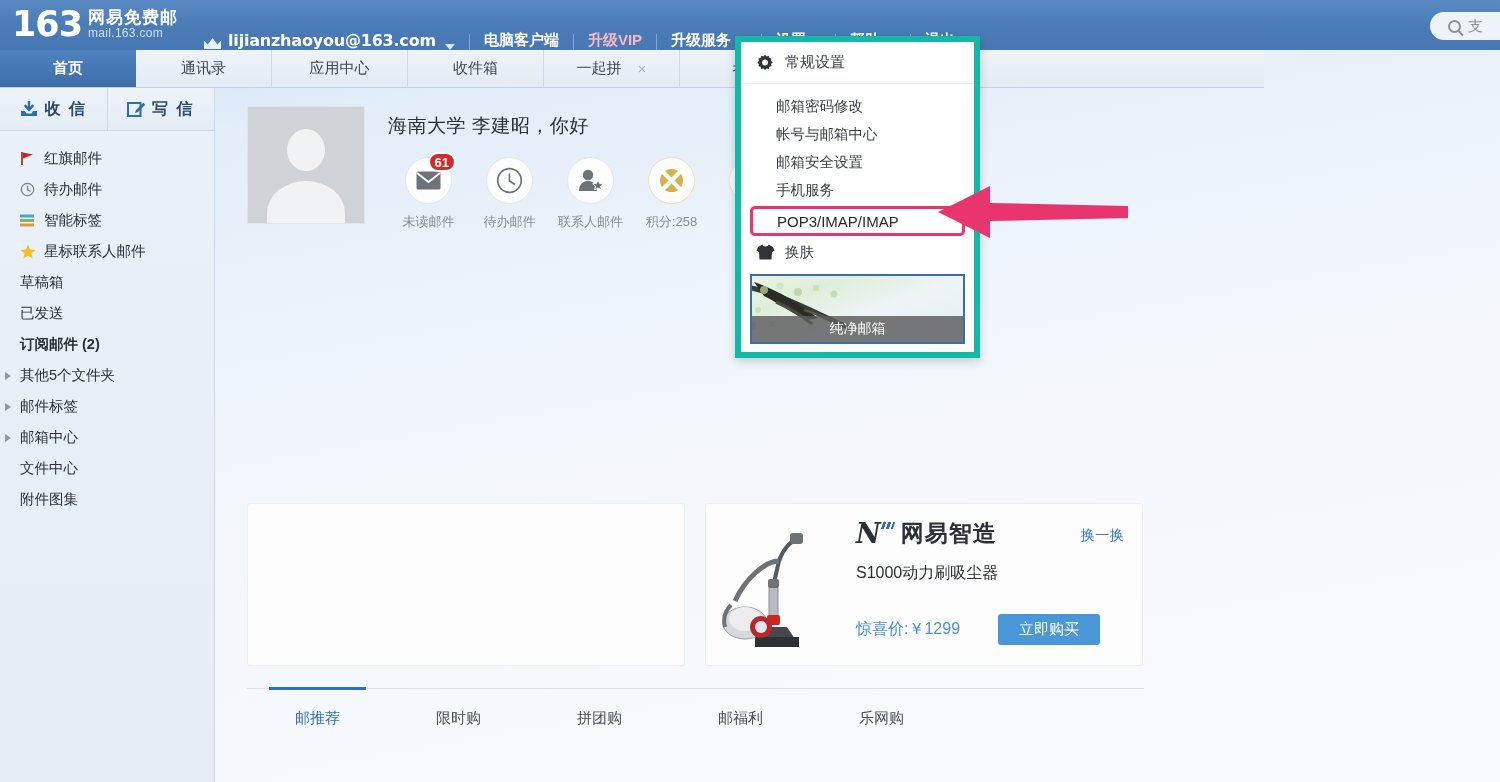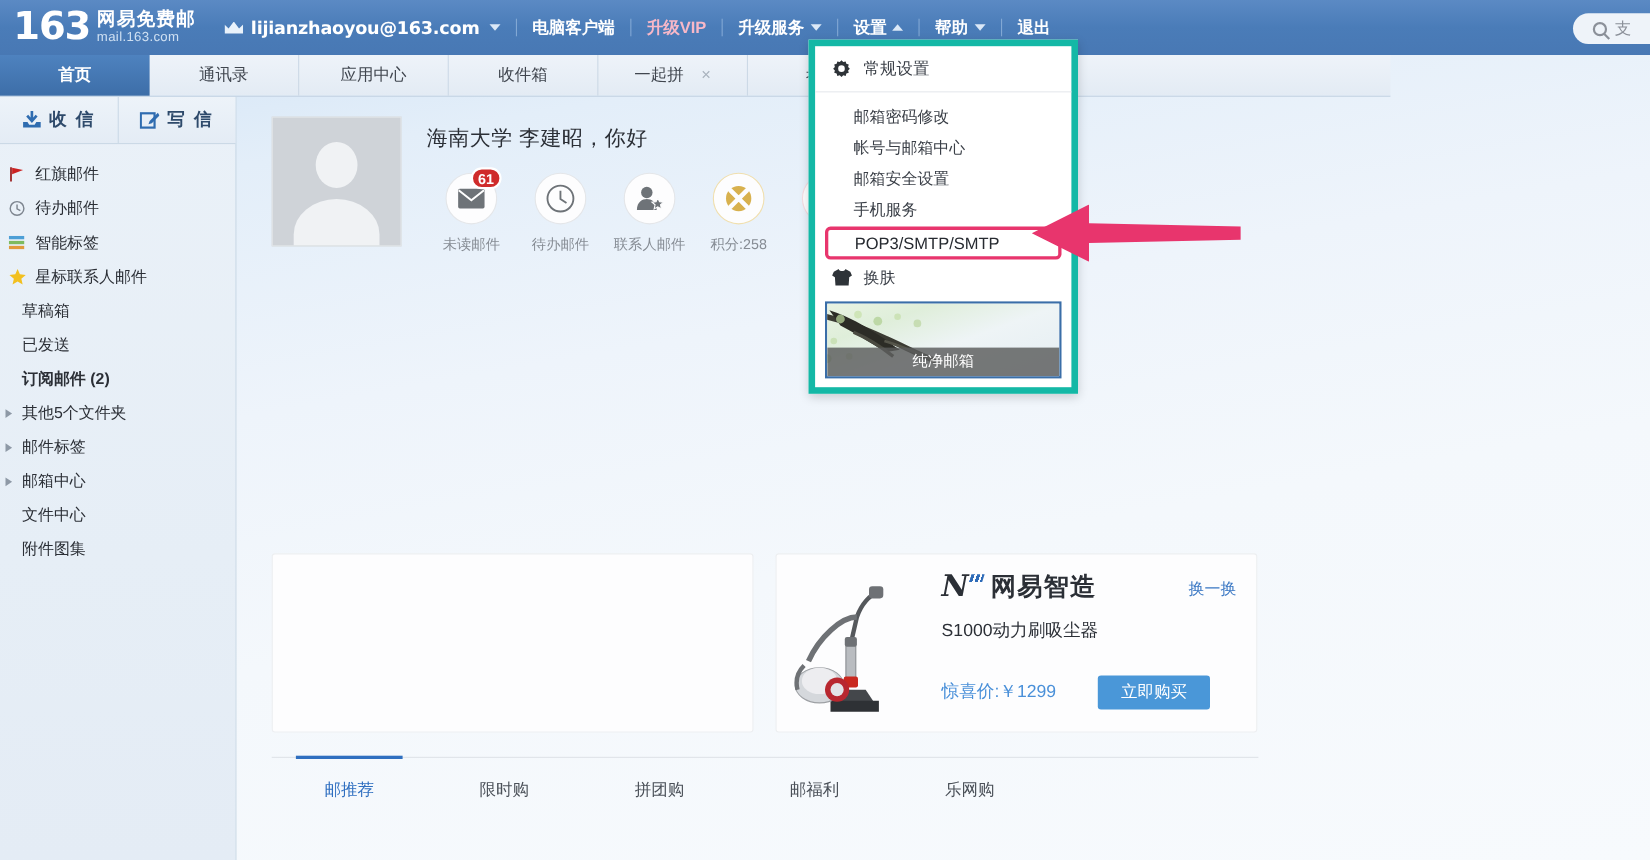--- a/index.html
+++ b/index.html
@@ -24,21 +24,21 @@
   .logo { display: flex; align-items: flex-end; margin-left: 12px; }
   .logo-163 {
     font-size: 35px; font-weight: bold; color: #ffffff;
     letter-spacing: -1px; line-height: 0.95;
     font-family: "DejaVu Sans", sans-serif;
   }
   .logo-txt { margin-left: 6px; margin-bottom: 1px; }
   .logo-cn { font-size: 17px; color: #ffffff; font-weight: bold; letter-spacing: 1px; line-height: 1.1; }
   .logo-en { font-size: 12px; color: #cfe0f2; line-height: 1.1; letter-spacing: 0.3px; }
 
-  .hdr-right { display: flex; align-items: center; margin-left: 26px; height: 50px; }
+  .hdr-right { display: flex; align-items: flex-end; margin-left: 26px; height: 50px; }
   .crown {
     width: 17px; height: 13px; margin-right: 7px;
     position: relative; display: inline-block;
   }
   .crown::before {
     content: ""; position: absolute; left: 0; top: 1px;
     width: 17px; height: 11px; background: #e9f2fb;
     clip-path: polygon(0% 100%, 0% 26%, 22% 58%, 50% 0%, 78% 58%, 100% 26%, 100% 100%);
   }
   .hdr-email {
@@ -118,21 +118,21 @@
     flex: 1; display: flex; align-items: center; justify-content: center;
     font-size: 16px; font-weight: bold; color: #2e4a6b; cursor: pointer;
     letter-spacing: 2px; height: 100%;
   }
   .sb-btn:first-child { border-right: 1px solid #cbd9e6; }
   .ico-recv, .ico-write { margin-right: 7px; display: block; }
 
   .sb-list { padding-top: 12px; }
   .sb-item {
     height: 31px; display: flex; align-items: center;
-    padding-left: 8px; font-size: 14.5px; color: #2b2f36;
+    padding-left: 20px; font-size: 14.5px; color: #2b2f36;
     cursor: pointer; position: relative;
   }
   .sb-item.bold { font-weight: bold; }
   .sb-ico { width: 17px; margin-right: 7px; display: flex; align-items: center; flex: none; }
   .sb-arrow {
     position: absolute; left: 5px; width: 0; height: 0;
     border-top: 4.5px solid transparent; border-bottom: 4.5px solid transparent;
     border-left: 6px solid #8e99a6;
   }
   .sb-noico { padding-left: 20px; }
@@ -575,21 +575,21 @@
   <div class="dd-item">
     <span>帐号与邮箱中心</span>
   </div>
   <div class="dd-item">
     <span>邮箱安全设置</span>
   </div>
   <div class="dd-item">
     <span>手机服务</span>
   </div>
   <div class="dd-item highlighted">
-    <span>POP3/SMTP/SMTP</span>
+    <span>POP3/IMAP/IMAP</span>
   </div>
   <div class="dd-item icon-item">
     <span class="dd-ico">
       <svg width="19" height="16" viewBox="0 0 19 16">
         <path d="M6.5 0.5 L2 3 L0.5 6.5 L3 8 L3.5 15.5 L15.5 15.5 L16 8 L18.5 6.5 L17 3 L12.5 0.5 C12.5 3 6.5 3 6.5 0.5 Z" fill="#2e3338"></path>
       </svg>
     </span>
     <span>换肤</span>
   </div>
 

